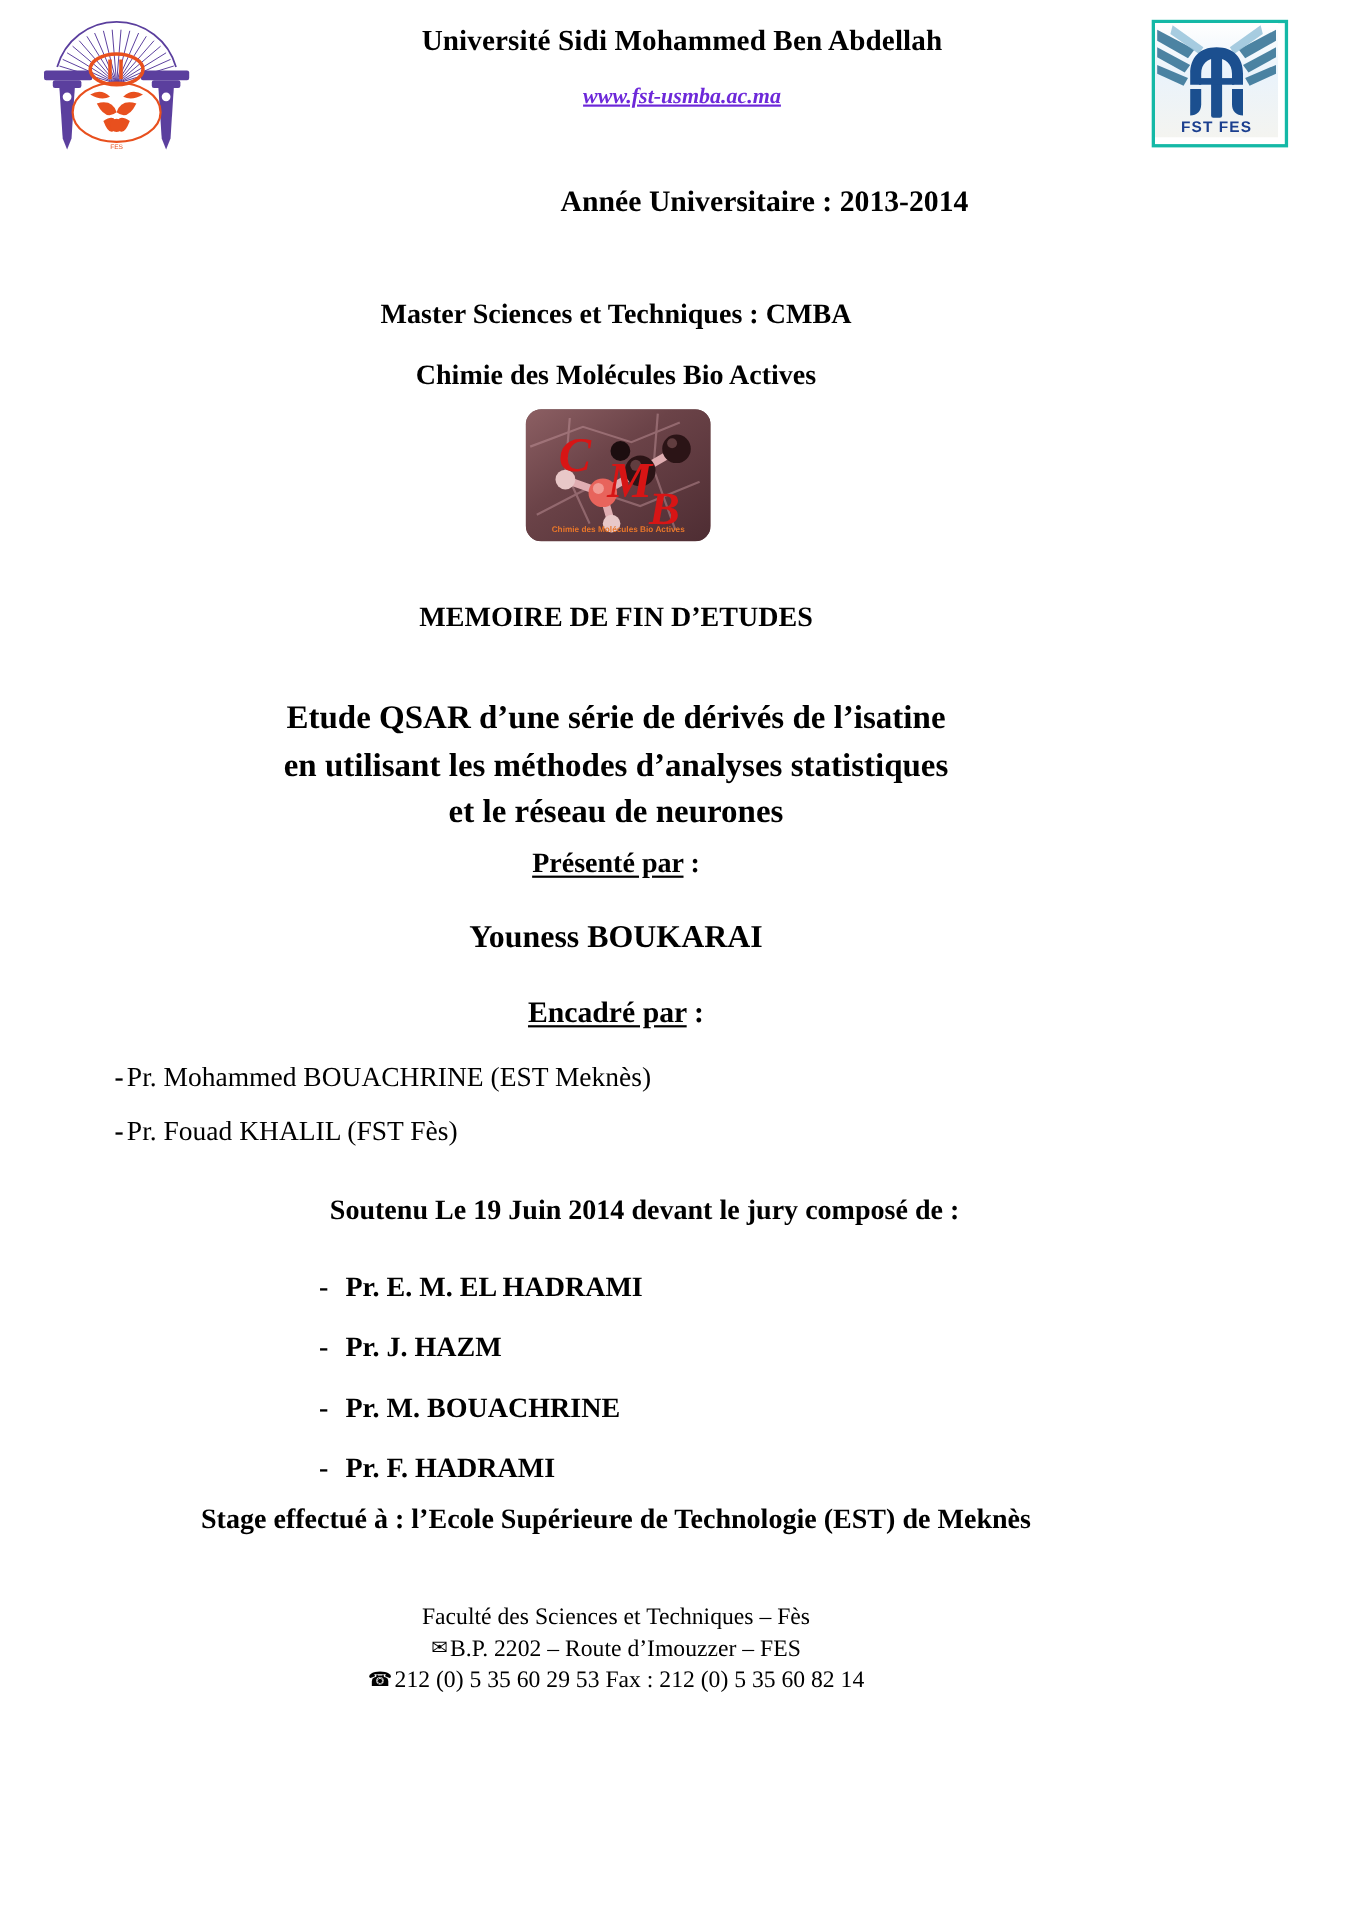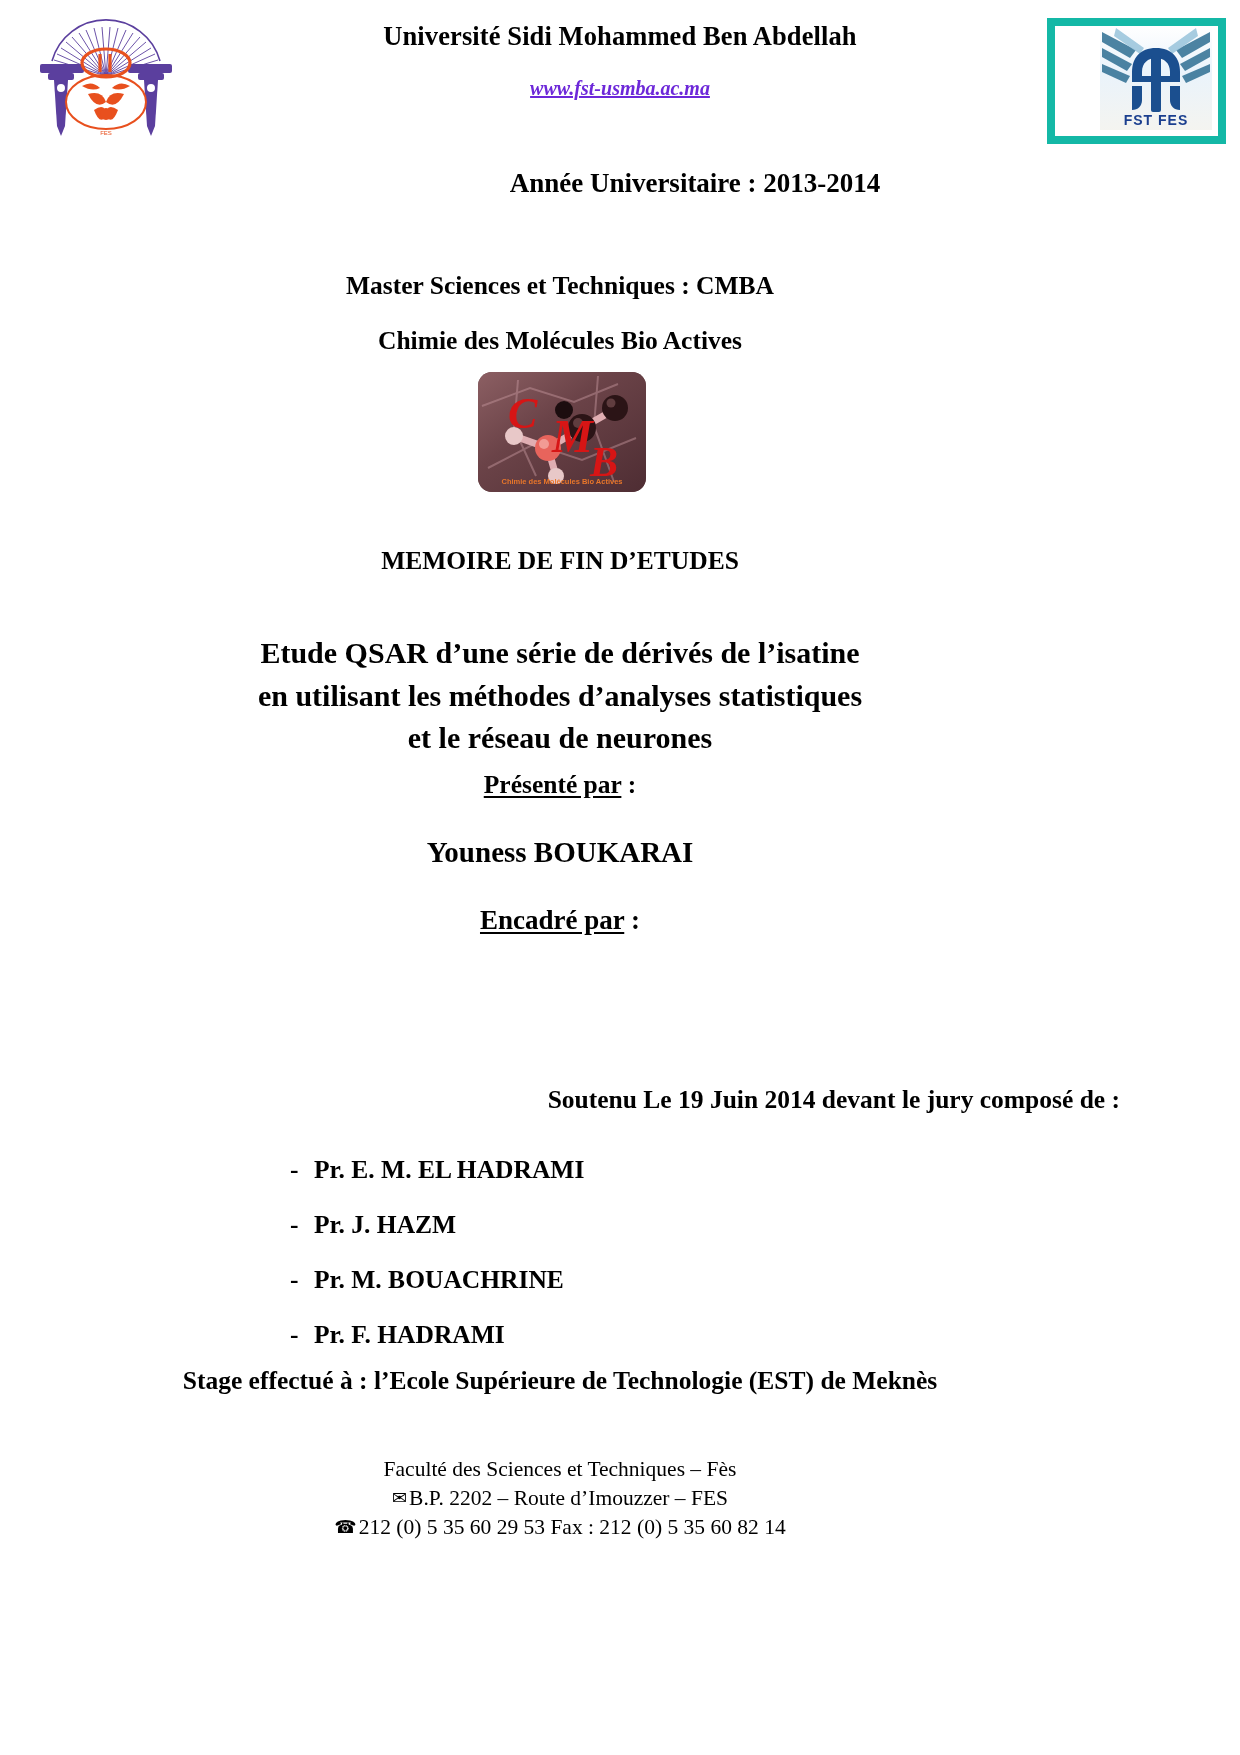--- a/index.html
+++ b/index.html
@@ -31,24 +31,23 @@
     top: 14px;
     width: 165px;
     height: 128px;
   }
   .logo-fstfes {
     position: absolute;
     left: 1047px;
     top: 18px;
     width: 118px;
     height: 110px;
-    border: 8px solid #14b8a6;
+    border: 3px solid #14b8a6;
     background: #ffffff;
     overflow: hidden;
-    padding-left: 45px;
   }
   .header-titles {
     position: absolute;
     left: 190px;
     top: 22px;
     width: 860px;
     text-align: center;
   }
   .h-line1 {
     font-size: 26.5px;
@@ -189,21 +188,21 @@
   .sup-dash {
     font-weight: bold;
     margin-right: 3px;
   }
 
   .soutenu {
     position: absolute;
     top: 1085px;
     left: 0;
     width: 1120px;
-    text-align: right;
+    text-align: center;
     font-size: 25.5px;
     font-weight: bold;
     padding-left: 52px;
     box-sizing: border-box;
   }
 
   .jury {
     position: absolute;
     top: 1155px;
     left: 290px;
@@ -418,20 +417,28 @@
 
   <div class="presente-par">
     <span class="u-line">Présenté par</span><span> :</span>
   </div>
   <div class="author">Youness BOUKARAI</div>
 
   <div class="encadre-par">
     <span class="u-line">Encadré par</span><span> :</span>
   </div>
 
+  <div class="supervisors">
+    <div class="supervisor-item">
+      <span class="sup-dash">-</span><span>Pr. Mohammed BOUACHRINE (EST Meknès)</span>
+    </div>
+    <div class="supervisor-item">
+      <span class="sup-dash">-</span><span>Pr. Fouad KHALIL (FST Fès)</span>
+    </div>
+  </div>
 
   <div class="soutenu">Soutenu Le 19  Juin  2014  devant le jury composé de :</div>
 
   <div class="jury">
     <div class="jury-item">
       <span class="jury-dash">-</span><span>Pr. E. M. EL HADRAMI</span>
     </div>
     <div class="jury-item">
       <span class="jury-dash">-</span><span>Pr. J. HAZM</span>
     </div>

